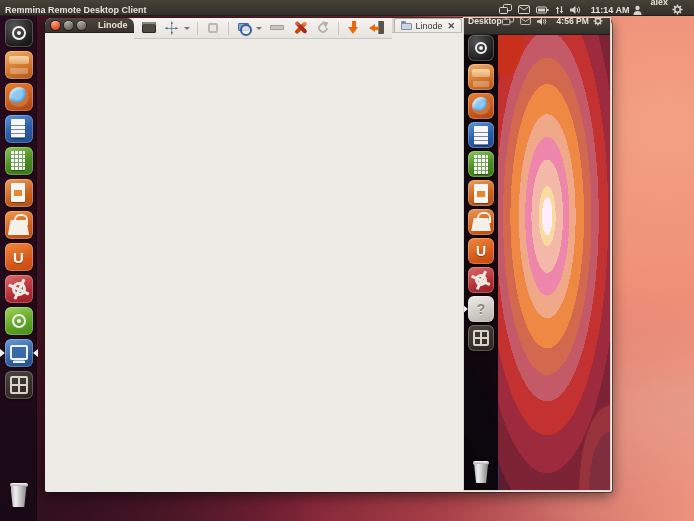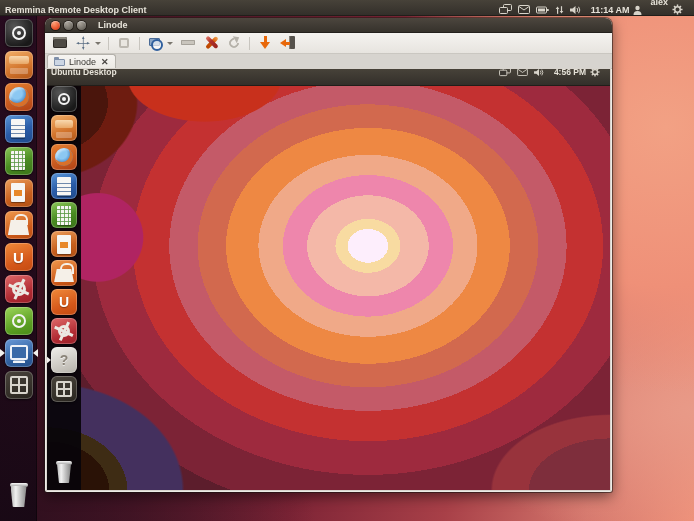--- a/index.html
+++ b/index.html
@@ -123,21 +123,21 @@
     background: linear-gradient(#fafafa, #9a9a9a); border-radius:2px; }
   .t-trash::after { content:""; position:absolute; left:6px; right:6px; top:5px; bottom:2px;
     background: linear-gradient(90deg, #b8b8b8, #f0f0f0 30%, #848484);
     clip-path: polygon(0 0, 100% 0, 86% 100%, 14% 100%); border-radius: 0 0 3px 3px; }
 
   
   .remmina {
     position: absolute; left: 45px; top: 18px; width: 567px; height: 474px;
     background: #edebe6; border-radius: 7px 7px 2px 2px;
     box-shadow: 0 4px 14px rgba(0,0,0,.5), 0 0 0 1px rgba(40,30,25,.55);
-    z-index: 40; display: flex; flex-direction: column;
+    z-index: 40; display: flex; flex-direction: row;
   }
   .titlebar {
     height: 15px; flex: none; border-radius: 7px 7px 0 0;
     background: linear-gradient(#4c463e, #36322c);
     display: flex; align-items: center; padding: 0 6px; gap: 4px;
     border-bottom: 1px solid #24211d;
   }
   .tb-btn { width: 9px; height: 9px; border-radius: 50%; flex: none;
     box-shadow: inset 0 1px 1px rgba(255,255,255,.45), 0 0 0 1px rgba(20,15,10,.6); }
   .tb-close { background: radial-gradient(circle at 35% 28%, #ff9d72, #e8542e 60%, #b43918); }

